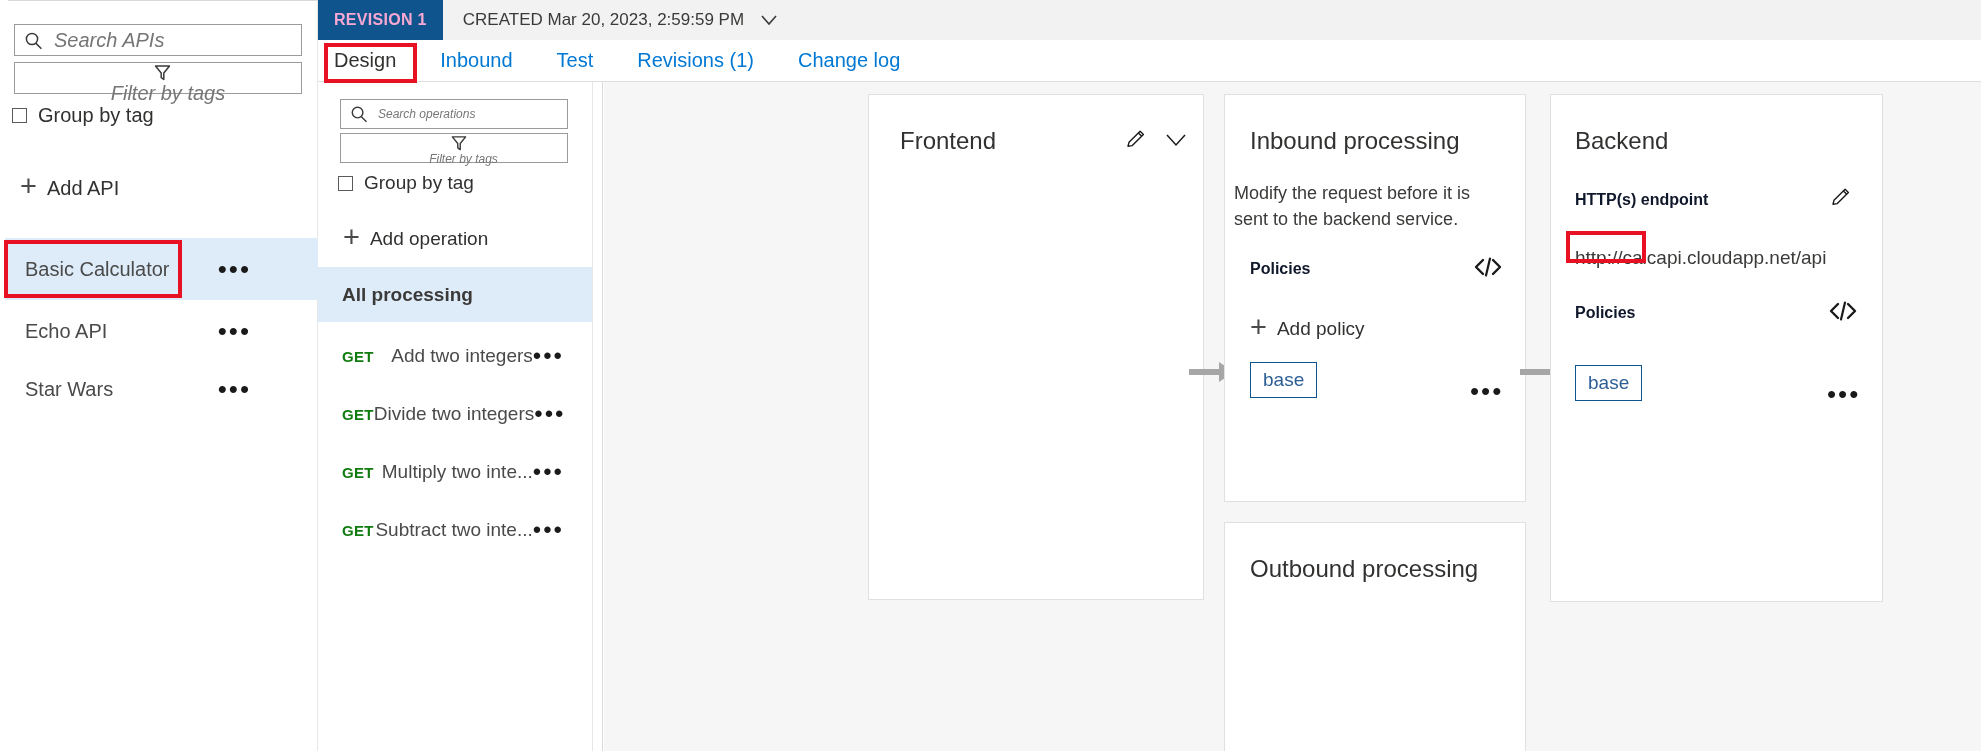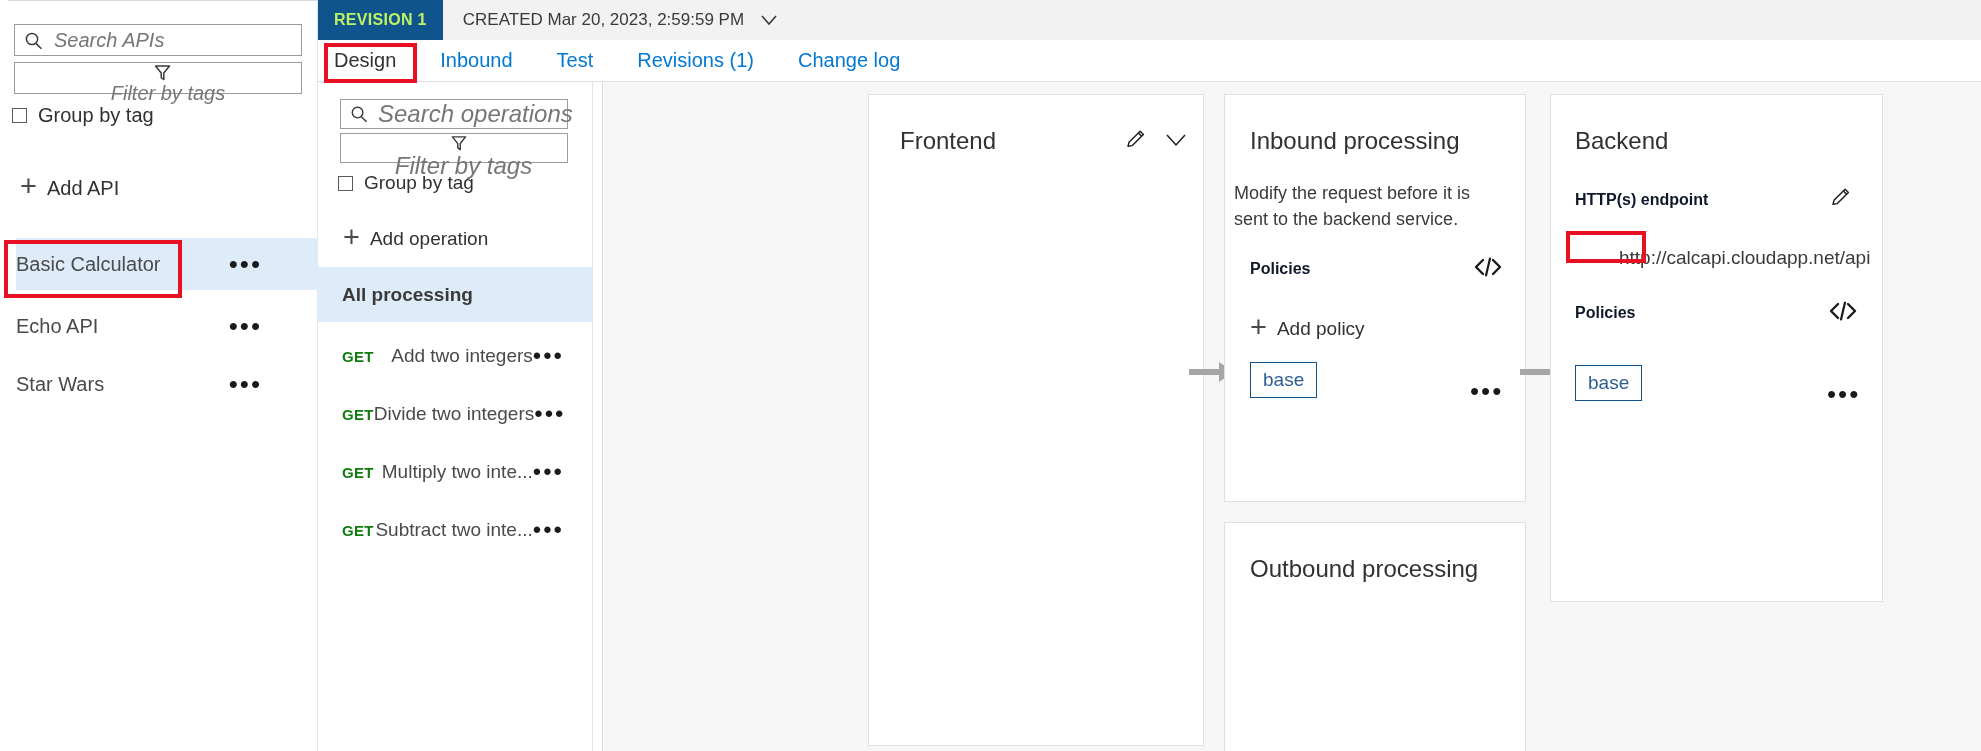--- a/index.html
+++ b/index.html
@@ -84,25 +84,25 @@
   }
   .section-head {
     position: absolute;
     top: 238px; left: 20px;
     font-size: 19px;
     font-weight: bold;
     color: #3b3a39;
   }
   .api-item {
     position: absolute;
-    left: 16px; width: 318px;
-    height: 52px;
+    left: 5px; width: 318px;
+    height: 62px;
     display: flex; align-items: center;
     justify-content: space-between;
-    padding-right: 78px;
+    padding-left: 20px; padding-right: 78px;
   }
   .api-item .nm {
     font-size: 20px;
     color: #4a4a4a;
     white-space: nowrap;
   }
   .api-item.selected { background: #deecf9; }
   .api-item .dots {
     position: absolute;
     right: 72px;
@@ -127,21 +127,21 @@
   }
   .revbar {
     position: absolute;
     top: 0; left: 0; right: 0;
     height: 40px;
     background: #f2f2f2;
     display: flex; align-items: center;
   }
   .revpill {
     background: #0f548c;
-    color: #bef264;
+    color: #f9a8d4;
     font-size: 16px;
     font-weight: bold;
     letter-spacing: .3px;
     height: 40px;
     display: flex; align-items: center;
     padding: 0 16px;
   }
   .revtext {
     font-size: 17px;
     color: #3b3a39;
@@ -187,21 +187,21 @@
     position: absolute;
     top: 82px; left: 0;
     width: 275px;
     bottom: 0;
     background: #ffffff;
     border-right: 1px solid #e6e6e6;
   }
   .ops .filter-box { left: 22px; width: 228px; height: 30px; }
   .ops .filter-box.search { top: 17px; }
   .ops .filter-box.tags { top: 51px; }
-  .ops .filter-box .ph { font-size: 24px; margin-left: 10px; }
+  .ops .filter-box .ph { font-size: 12px; margin-left: 10px; }
   .ops .checkrow { top: 90px; left: 20px; }
   .ops .checkrow .cl { font-size: 19px; }
   .ops .addop {
     position: absolute;
     top: 144px; left: 25px;
     display: flex; align-items: center;
     font-size: 19px; color: #323130;
   }
   .allops {
     position: absolute;
@@ -418,21 +418,21 @@
         <span class="verb">GET</span>
         <span class="opname">Subtract two inte...</span>
         <span class="dots">•••</span>
       </div>
     </div>
 
     <div class="opsdiv"></div>
 
     <div class="canvas">
 
-      <div class="card" style="left:264px; top:12px; width:336px; height:652px;">
+      <div class="card" style="left:264px; top:12px; width:336px; height:506px;">
         <div class="card-title" style="position:absolute; left:31px; top:32px;">Frontend</div>
         <span class="edit-ico" style="left:255px; top:32px;">
           <svg width="24" height="24" viewBox="0 0 24 24">
             <path d="M4 19.2 L5 15.3 L16.1 4.2 L19.4 7.5 L8.3 18.6 Z" fill="none" stroke="#1a1a1a" stroke-width="1.4" stroke-linejoin="round"></path>
             <line x1="14.4" y1="5.9" x2="17.7" y2="9.2" stroke="#1a1a1a" stroke-width="1.4"></line>
           </svg>
         </span>
         <span class="chev-ico" style="left:294px; top:34px;">
           <svg width="26" height="22" viewBox="0 0 26 22">
               <polyline points="4,6 13,16 22,6" fill="none" stroke="#1a1a1a" stroke-width="1.5"></polyline>
@@ -473,21 +473,21 @@
 
       <div class="card" style="left:946px; top:12px; width:333px; height:508px;">
         <div class="card-title" style="position:absolute; left:24px; top:32px;">Backend</div>
         <div class="row-label" style="position:absolute; left:24px; top:96px;">HTTP(s) endpoint</div>
         <span class="edit-ico" style="left:278px; top:90px;">
           <svg width="24" height="24" viewBox="0 0 24 24">
             <path d="M4 19.2 L5 15.3 L16.1 4.2 L19.4 7.5 L8.3 18.6 Z" fill="none" stroke="#1a1a1a" stroke-width="1.4" stroke-linejoin="round"></path>
             <line x1="14.4" y1="5.9" x2="17.7" y2="9.2" stroke="#1a1a1a" stroke-width="1.4"></line>
           </svg>
         </span>
-        <div class="urltext" style="position:absolute; left:24px; top:152px;margin-left:44px;">
+        <div class="urltext" style="position:absolute; left:24px; top:152px;">
           <span>http://</span><span>calcapi.cloudapp.net/api</span>
         </div>
         <div class="row-label" style="position:absolute; left:24px; top:209px;">Policies</div>
         <span style="position:absolute; left:278px; top:204px;">
           <svg width="28" height="24" viewBox="0 0 28 24">
             <polyline points="9,5 2,12 9,19" fill="none" stroke="#1a1a1a" stroke-width="2.4" stroke-linejoin="round" stroke-linecap="round"></polyline>
             <polyline points="19,5 26,12 19,19" fill="none" stroke="#1a1a1a" stroke-width="2.4" stroke-linejoin="round" stroke-linecap="round"></polyline>
             <line x1="16" y1="3.5" x2="12" y2="20.5" stroke="#1a1a1a" stroke-width="2.2" stroke-linecap="round"></line>
           </svg>
         </span>

